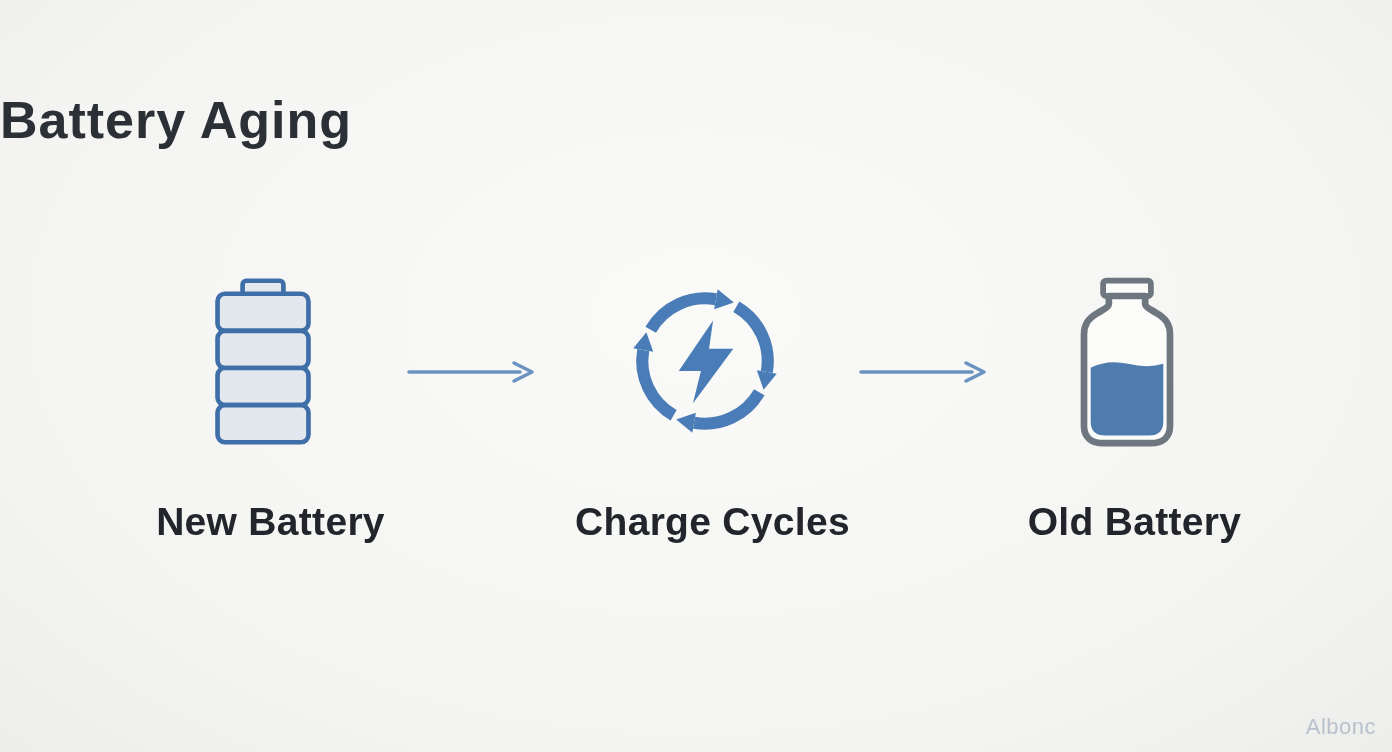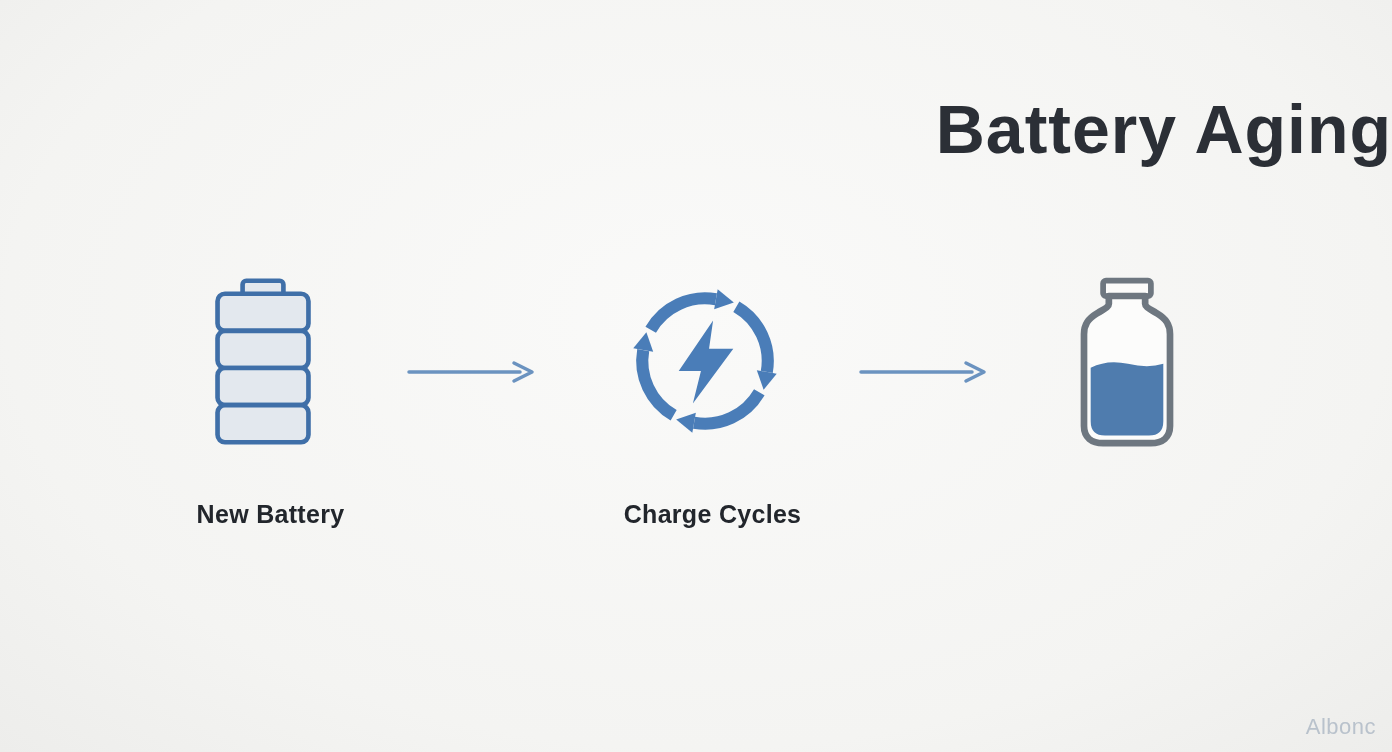--- a/index.html
+++ b/index.html
@@ -26,22 +26,22 @@
     height:752px;
     margin:0 auto;
     overflow:hidden;
     background:radial-gradient(ellipse at 50% 42%, #fafaf9 0%, #f4f4f2 70%, #ededeb 100%);
   }
   .title{
     position:absolute;
     top:90px;
     left:0;
     width:100%;
-    text-align:right;
-    font-size:68px;
+    text-align:left;
+    font-size:52px;
     font-weight:700;
     letter-spacing:1px;
     color:var(--title-text);
   }
   .stage{
     position:absolute;
     top:268px;
     width:320px;
     display:flex;
     flex-direction:column;
@@ -51,21 +51,21 @@
   .stage-cycles{left:545px;}
   .stage-old{left:967px;}
   .icon-box{
     height:186px;
     display:flex;
     align-items:center;
     justify-content:center;
   }
   .stage-label{
     margin-top:46px;
-    font-size:25px;
+    font-size:39px;
     font-weight:700;
     letter-spacing:0.3px;
     color:var(--label-text);
     text-align:center;
     white-space:nowrap;
     margin-left:15px;
   }
   .connector{
     position:absolute;
     top:359px;
@@ -164,17 +164,18 @@
   </svg>
 
   <div class="stage stage-old">
     <div class="icon-box">
       <svg width="108" height="172" viewBox="0 0 112 180" aria-hidden="true">
         <rect class="ob-cap" x="31" y="6" width="50" height="16" rx="3"></rect>
         <path class="ob-body" d="M 37 22 L 37 30 C 37 34 31 36 25 40 C 15 46 11 52 11 62 L 11 158 C 11 170 19 176 31 176 L 81 176 C 93 176 101 170 101 158 L 101 62 C 101 52 97 46 87 40 C 81 36 75 34 75 30 L 75 22 Z"></path>
         <path class="ob-fill" d="M 18 97 Q 36 88 57 93 T 94 93 L 94 153 Q 94 168 79 168 L 33 168 Q 18 168 18 153 Z"></path>
       </svg>
     </div>
+    <div class="stage-label">Old Battery</div>
   </div>
 
   <div class="watermark">Albonc</div>
 
 </div>
 
 </body></html>

